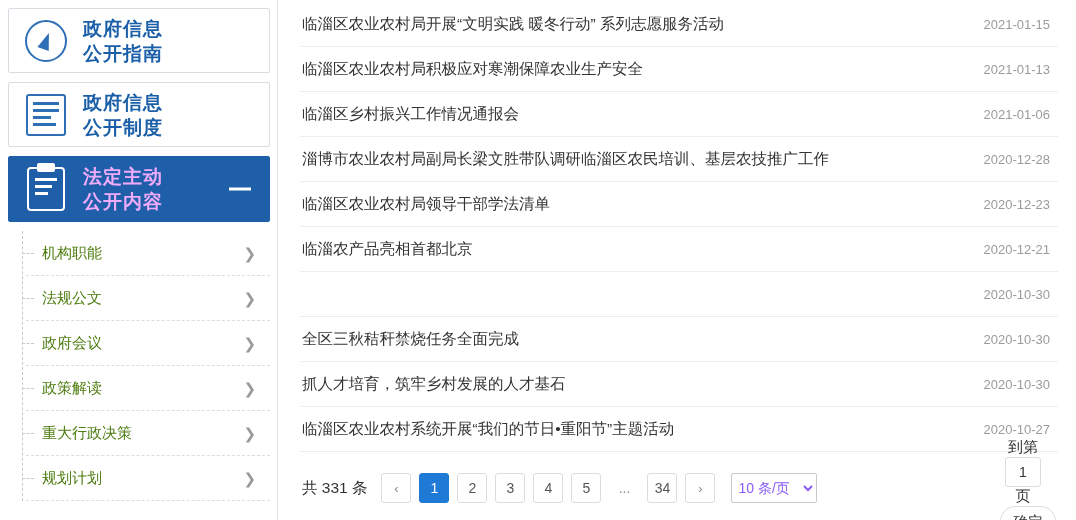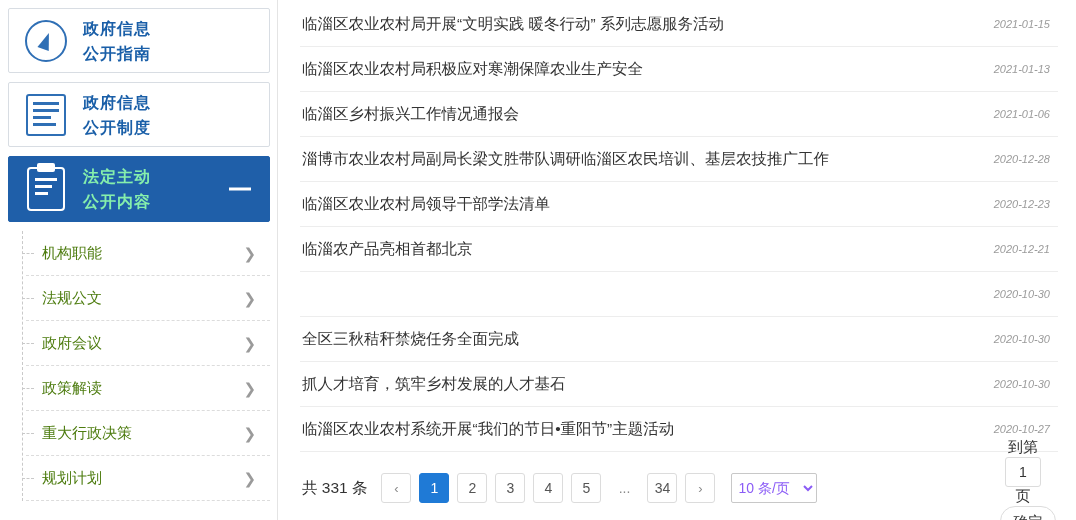--- a/index.html
+++ b/index.html
@@ -45,32 +45,32 @@
   }
   .nav-card .icon-box {
     width: 74px;
     flex: 0 0 74px;
     display: flex;
     align-items: center;
     justify-content: center;
   }
   .nav-card .card-text {
     color: #1a5fa8;
-    font-size: 16px;
+    font-size: 19px;
     line-height: 25px;
     font-weight: bold;
     letter-spacing: 1px;
   }
   .nav-card.active {
     background: #1f5fa9;
     border-color: #1f5fa9;
     height: 66px;
     position: relative;
   }
-  .nav-card.active .card-text { color: #86efac; }
+  .nav-card.active .card-text { color: #f0abfc; }
   .nav-card.active .minus {
     position: absolute;
     right: 18px;
     top: 50%;
     transform: translateY(-50%);
     width: 22px;
     height: 3px;
     background: #ffffff;
   }
 
@@ -196,24 +196,23 @@
   .news-row .title {
     font-size: 15.5px;
     color: #333333;
     white-space: nowrap;
     overflow: hidden;
     text-overflow: ellipsis;
   }
   .news-row .date {
     margin-left: auto;
     padding-left: 18px;
-    font-size: 11px;
+    font-size: 13px;
     color: #9b9b9b;
     white-space: nowrap;
-    font-style: italic;
   }
 
   
   .pager {
     margin-top: auto;
     height: 56px;
     display: flex;
     align-items: center;
     padding: 0 2px 8px 2px;
     font-size: 14px;

